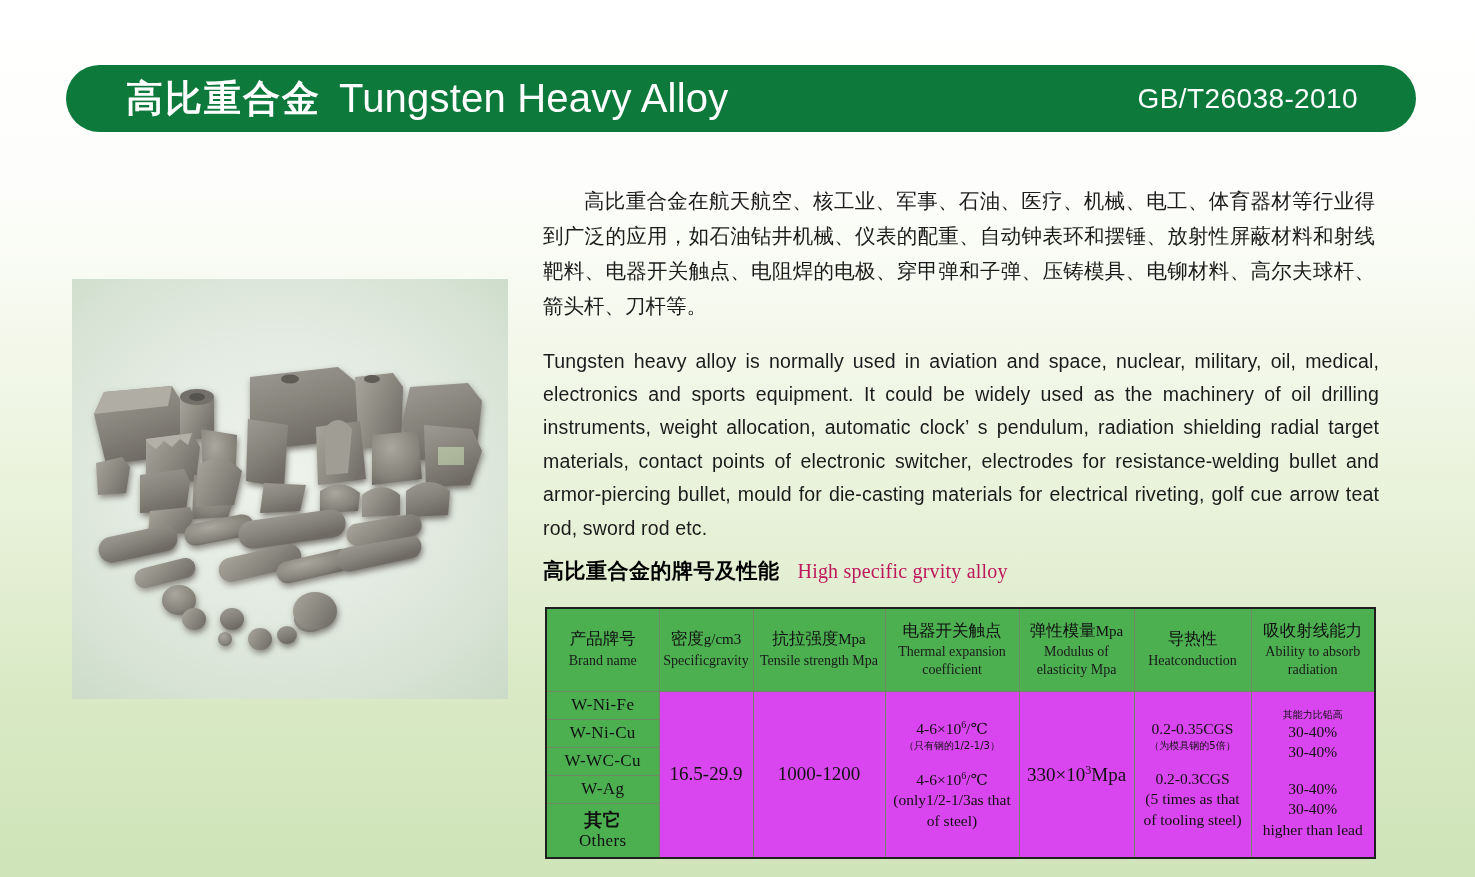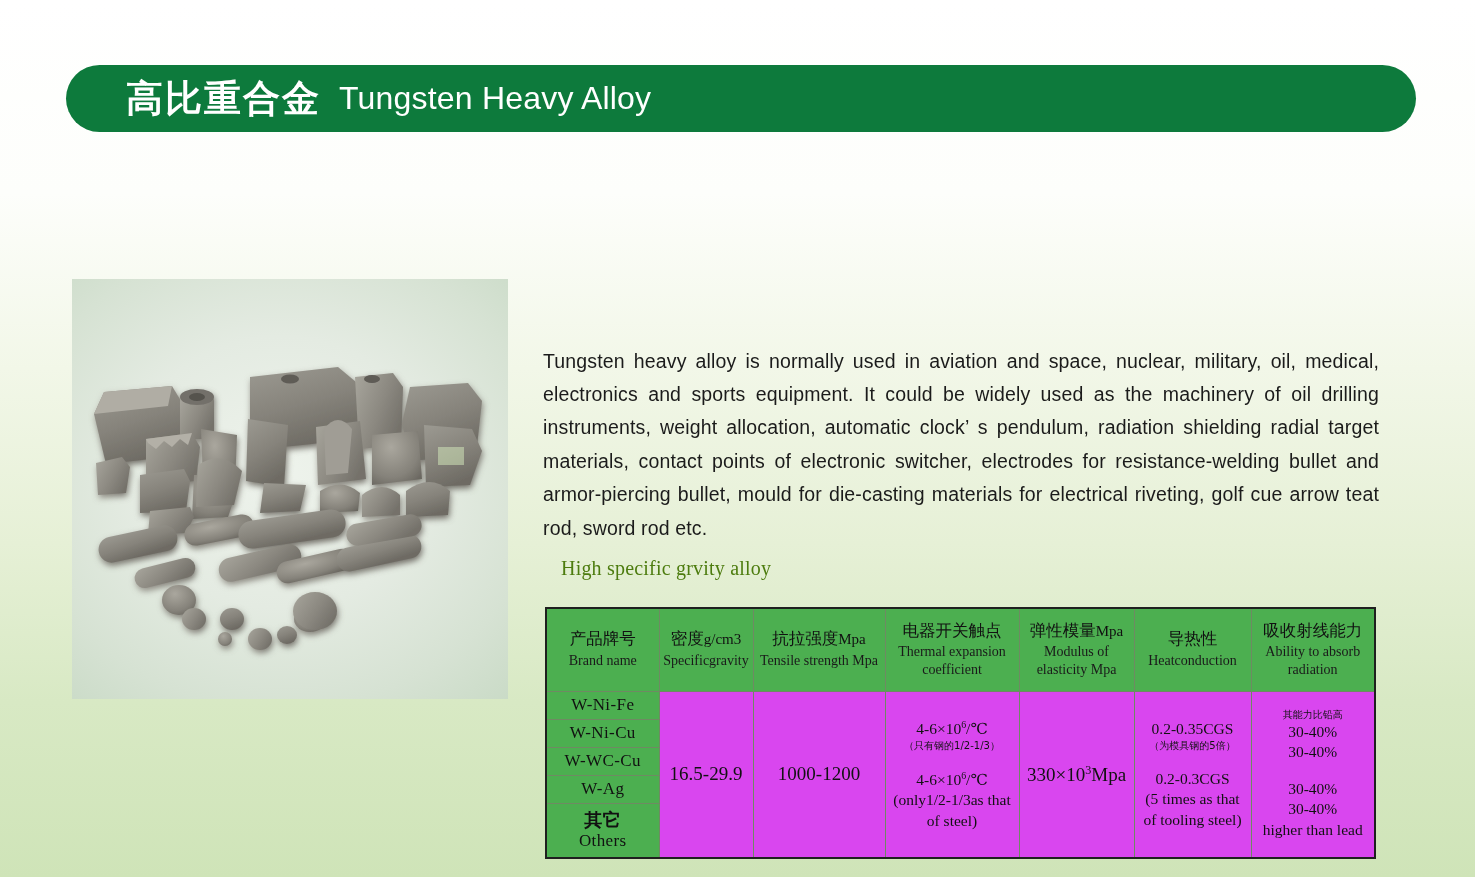--- a/index.html
+++ b/index.html
@@ -16,21 +16,21 @@
     position:absolute;left:66px;top:65px;width:1350px;height:67px;
     background:#0d7a3c;border-radius:34px;
     display:flex;align-items:center;
   }
   .banner-cn{
     color:#ffffff;font-size:37px;font-weight:bold;letter-spacing:2px;
     margin-left:60px;line-height:1;
     font-family:"DejaVu Sans","Liberation Sans",sans-serif;
   }
   .banner-en{
-    color:#ffffff;font-size:32px;margin-left:18px;letter-spacing:.2px;
+    color:#ffffff;font-size:40px;margin-left:18px;letter-spacing:.2px;
     font-family:"Liberation Sans",sans-serif;
   }
   .banner-std{
     color:#ffffff;font-size:28px;margin-left:auto;margin-right:58px;
     letter-spacing:.4px;font-family:"Liberation Sans",sans-serif;
   }
 
   
   .photo{
     position:absolute;left:72px;top:279px;width:436px;height:420px;
@@ -55,21 +55,21 @@
 
   .sub-head{
     position:absolute;left:543px;top:557px;display:flex;align-items:baseline;
   }
   .sub-head-cn{
     font-family:"DejaVu Sans","Liberation Sans",sans-serif;
     font-size:21px;font-weight:bold;color:#000;letter-spacing:.5px;
   }
   .sub-head-en{
     font-family:"Liberation Serif","DejaVu Serif",serif;
-    font-size:20px;color:#4d7c0f;margin-left:18px;letter-spacing:.2px;
+    font-size:20px;color:#be185d;margin-left:18px;letter-spacing:.2px;
   }
 
   
   .tbl-wrap{position:absolute;left:545px;top:607px;width:829px;height:252px;}
   table.spec{
     border-collapse:collapse;width:100%;height:100%;
     table-layout:fixed;
     border:2px solid #1f1f1f;
     background:#dbe9c5;
     padding-left:20px;
@@ -123,20 +123,21 @@
   sup{font-size:.64em;vertical-align:super;}
 </style>
 </head>
 <body>
 
 <div class="page">
 
   <div class="banner">
     <span class="banner-cn">高比重合金</span>
     <span class="banner-en">Tungsten Heavy Alloy</span>
+    <span class="banner-std">GB/T26038-2010</span>
   </div>
 
   <div class="photo">
     <svg viewBox="0 0 436 420" xmlns="http://www.w3.org/2000/svg">
       <defs>
         <linearGradient id="mg" x1="0" y1="0" x2="0.4" y2="1">
           <stop offset="0%" stop-color="#9c9a92"></stop>
           <stop offset="55%" stop-color="#86837b"></stop>
           <stop offset="100%" stop-color="#6e6b64"></stop>
         </linearGradient>
@@ -208,23 +209,25 @@
         <ellipse cx="160" cy="340" rx="12" ry="11" fill="url(#mg)"></ellipse>
         <ellipse cx="153" cy="360" rx="7" ry="7" fill="url(#mgr)"></ellipse>
         <ellipse cx="188" cy="360" rx="12" ry="11" fill="url(#mg2)"></ellipse>
         <ellipse cx="215" cy="356" rx="10" ry="9" fill="url(#mg)"></ellipse>
         <ellipse cx="238" cy="340" rx="16" ry="13" fill="url(#mgr)"></ellipse>
         <ellipse cx="243" cy="332" rx="22" ry="19" fill="url(#mg2)"></ellipse>
       </g>
     </svg>
   </div>
 
+  <p class="cn-para">高比重合金在航天航空、核工业、军事、石油、医疗、机械、电工、体育器材等行业得到广泛的应用，如石油钻井机械、仪表的配重、自动钟表环和摆锤、放射性屏蔽材料和射线靶料、电器开关触点、电阻焊的电极、穿甲弹和子弹、压铸模具、电铆材料、高尔夫球杆、箭头杆、刀杆等。</p>
   <p class="en-para">Tungsten heavy alloy is normally used in aviation and space, nuclear, military, oil, medical, electronics and sports equipment. It could be widely used as the machinery of oil drilling instruments, weight allocation, automatic clock’ s pendulum, radiation shielding radial target materials, contact points of electronic switcher, electrodes for resistance-welding bullet and armor-piercing bullet, mould for die-casting materials for electrical riveting, golf cue arrow teat rod, sword rod etc.</p>
 
   <div class="sub-head">
+    <span class="sub-head-cn">高比重合金的牌号及性能</span>
     <span class="sub-head-en">High specific grvity alloy</span>
   </div>
 
   <div class="tbl-wrap">
     <table class="spec">
       <colgroup>
         <col style="width:113px">
           <col style="width:94px">
           <col style="width:132px">
         <col style="width:134px">

